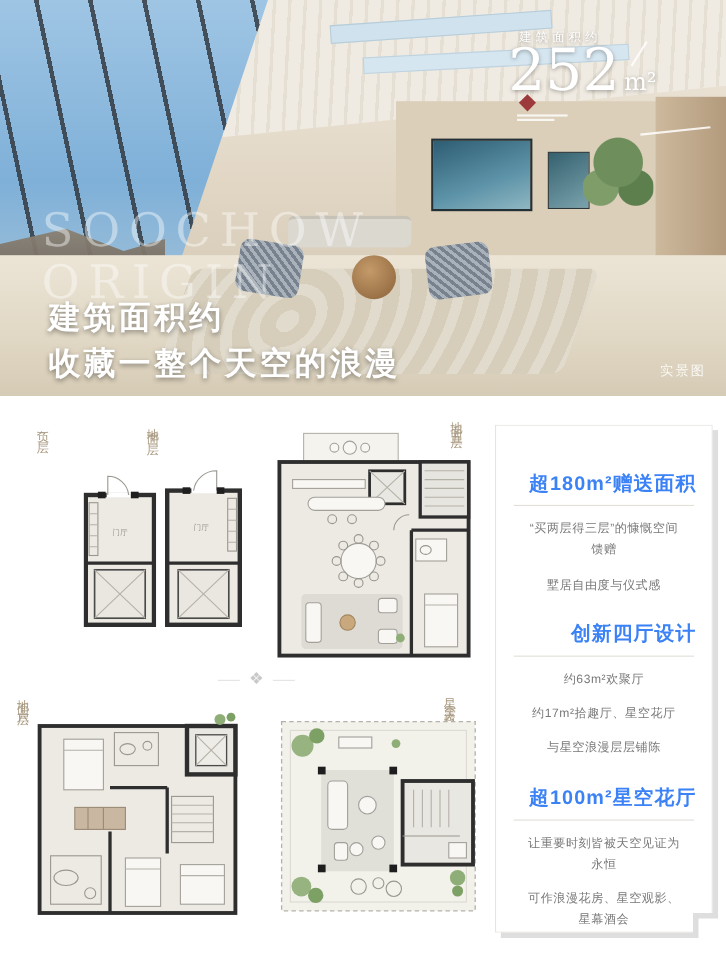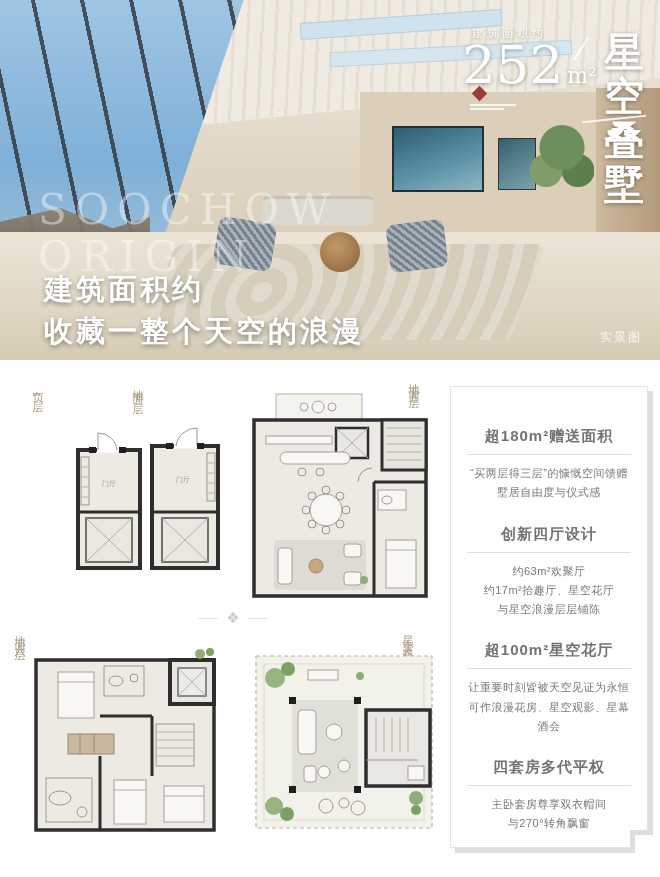--- a/index.html
+++ b/index.html
@@ -94,23 +94,23 @@
   .orn::before{left:-2px;} .orn::after{right:-2px;}
 
   
   .sb-shadow{position:absolute;left:455px;top:391px;width:198px;height:462px;background:#dedede;
         clip-path:polygon(0 0,100% 0,100% calc(100% - 18px),calc(100% - 18px) calc(100% - 18px),calc(100% - 18px) 100%,0 100%);}
   .sidebar{position:absolute;left:450px;top:386px;width:198px;height:462px;background:#ffffff;
         border:1px solid #e6e4e0;box-sizing:border-box;
         clip-path:polygon(0 0,100% 0,100% calc(100% - 18px),calc(100% - 18px) calc(100% - 18px),calc(100% - 18px) 100%,0 100%);
         padding:40px 14px 0 14px;}
   .sb-section{margin-bottom:22px;text-align:center;}
-  .sb-title{color:#737373;font-size:15px;font-weight:bold;letter-spacing:1px;}
+  .sb-title{color:#3b82f6;font-size:18px;font-weight:bold;letter-spacing:1px;text-align:right;}
   .sb-divider{height:1px;background:#e2ded8;margin:8px 2px 9px 2px;}
-  .sb-line{margin:0;color:#787878;font-size:11px;line-height:1.75;letter-spacing:.5px;}
+  .sb-line{margin:12px;color:#787878;font-size:11px;line-height:1.75;letter-spacing:.5px;}
 
   .wall{stroke:#2e2e2e;fill:none;}
   .roomfill{fill:#edeae4;}
   .thin{stroke:#9a978f;fill:none;stroke-width:1;}
   .furn{fill:#f8f7f3;stroke:#a3a09a;stroke-width:1;}
   .hatch{stroke:#b4b1a8;stroke-width:1;}
   .planlabel{fill:#9b9890;font-size:7px;font-family:"Liberation Sans",sans-serif;}
 </style>
 </head>
 <body>
@@ -137,24 +137,20 @@
     <div class="sofa"></div>
     <div class="chair1"></div>
     <div class="chair2"></div>
     <div class="table"></div>
 
     <div class="area-note">建筑面积约</div>
     <div class="area-row">
       <span class="area-value">252</span><span class="area-unit">m²</span>
     </div>
     <div class="slash slash1"></div>
-    <div class="product">
-      <div>星空</div>
-      <div>叠墅</div>
-    </div>
     <div class="slash slash2"></div>
     <div class="brand">
       <div class="diamond"></div>
       <div class="bl bl1"></div>
       <div class="bl bl2"></div>
     </div>
 
     <div class="watermark">
       <div>SOOCHOW</div>
       <div>ORIGIN</div>

